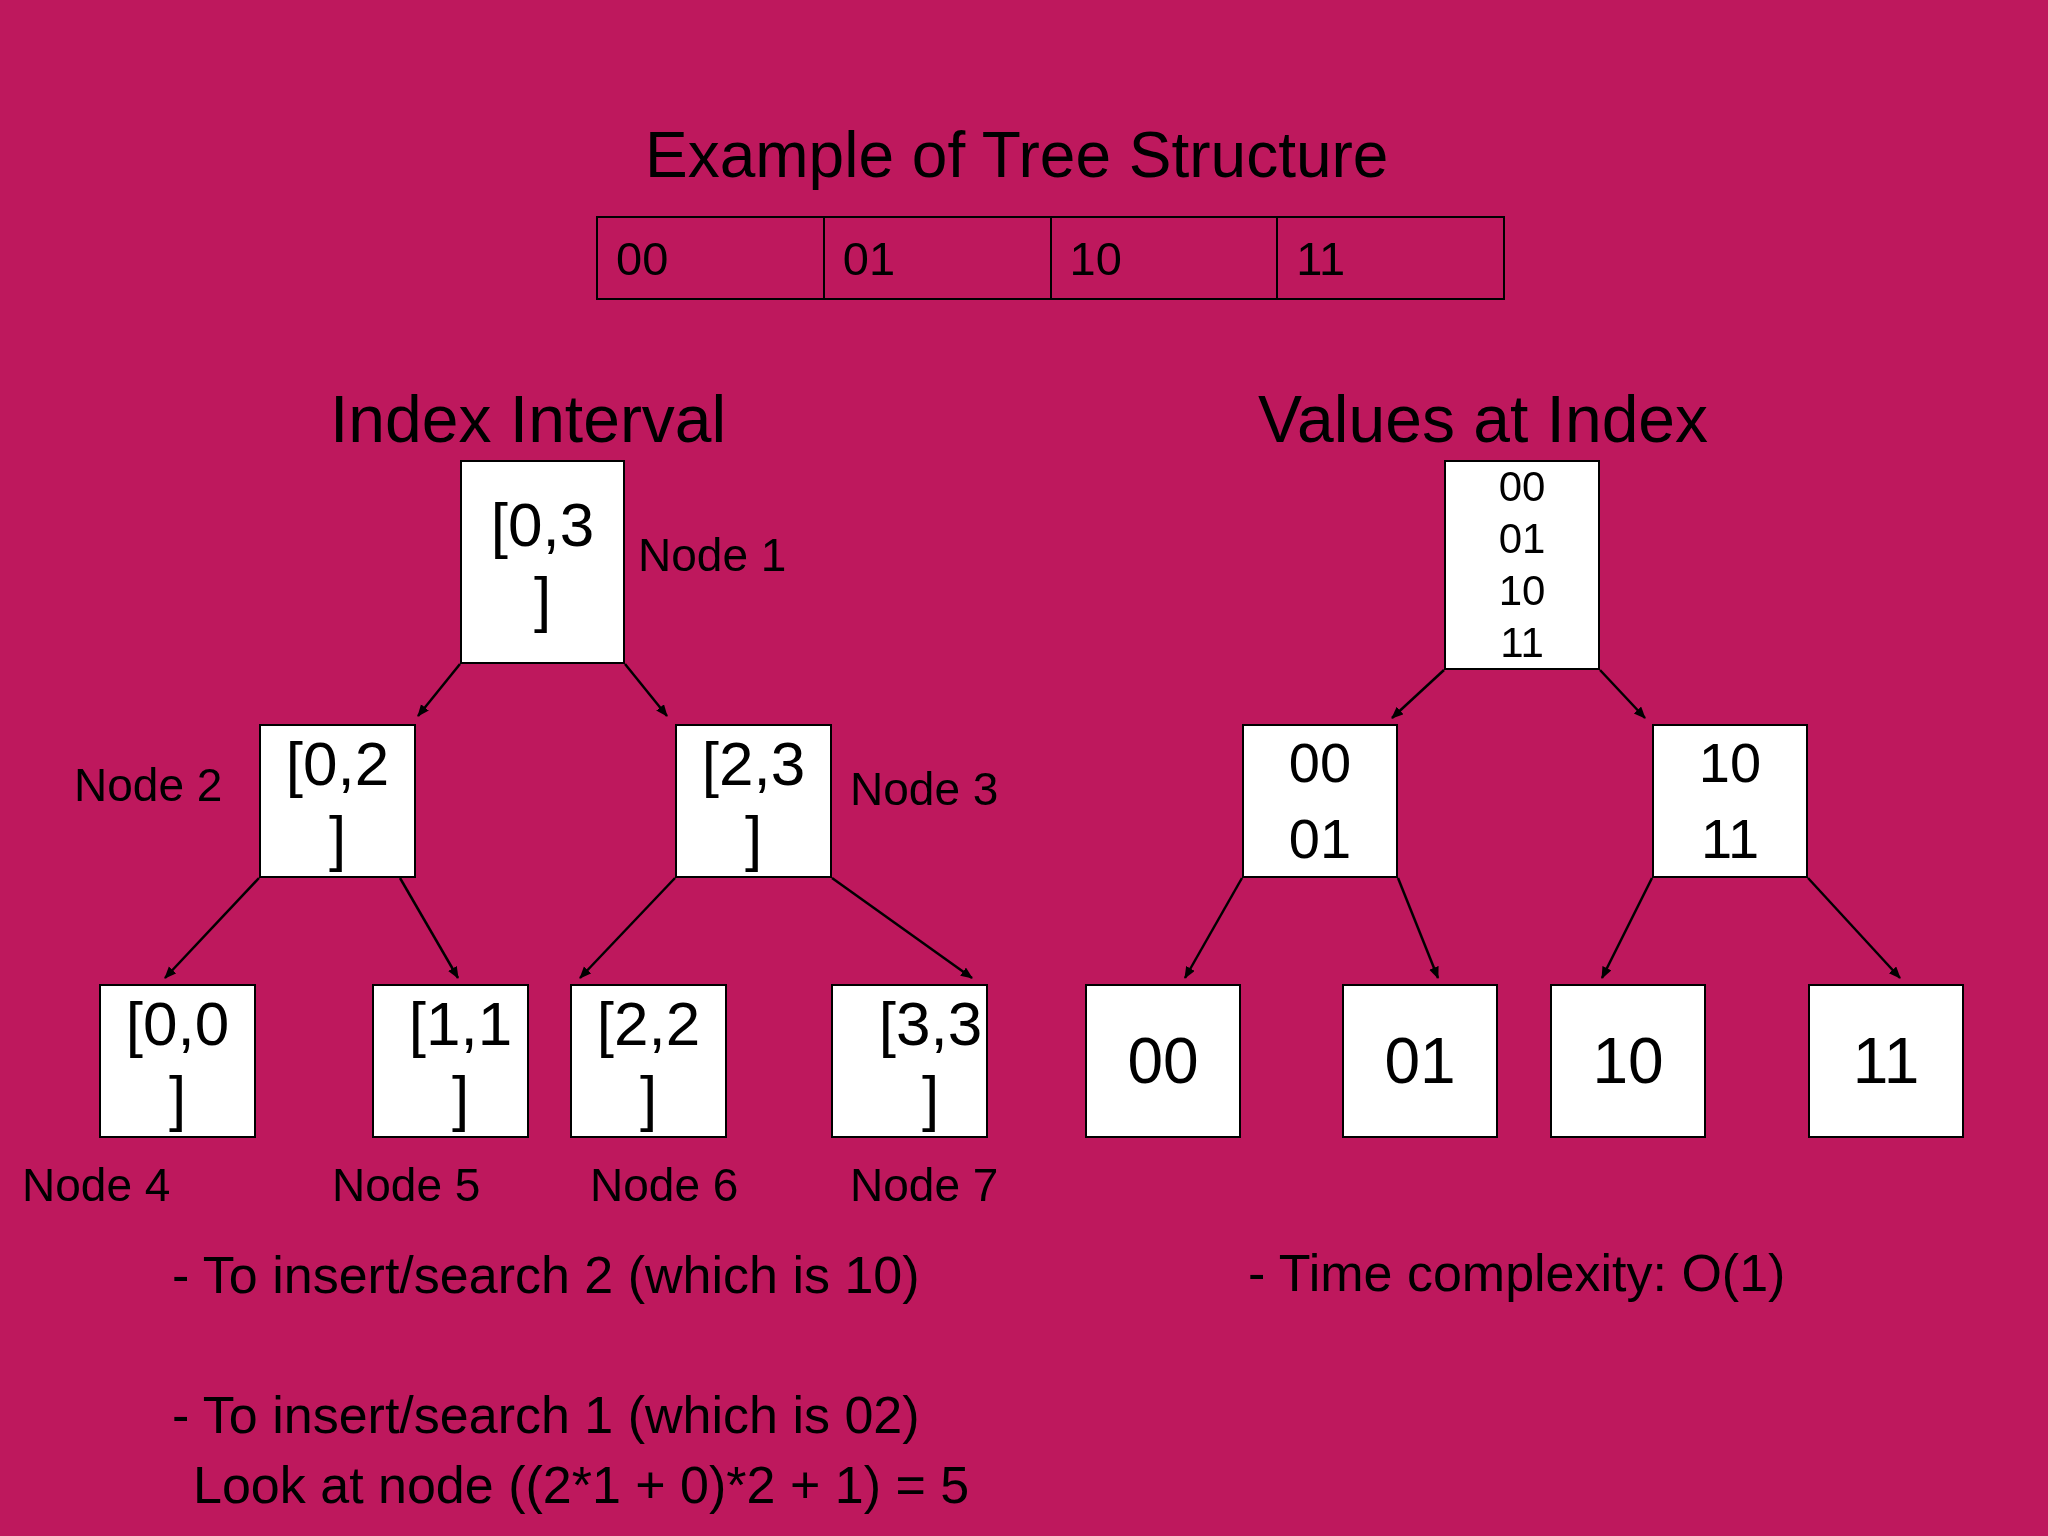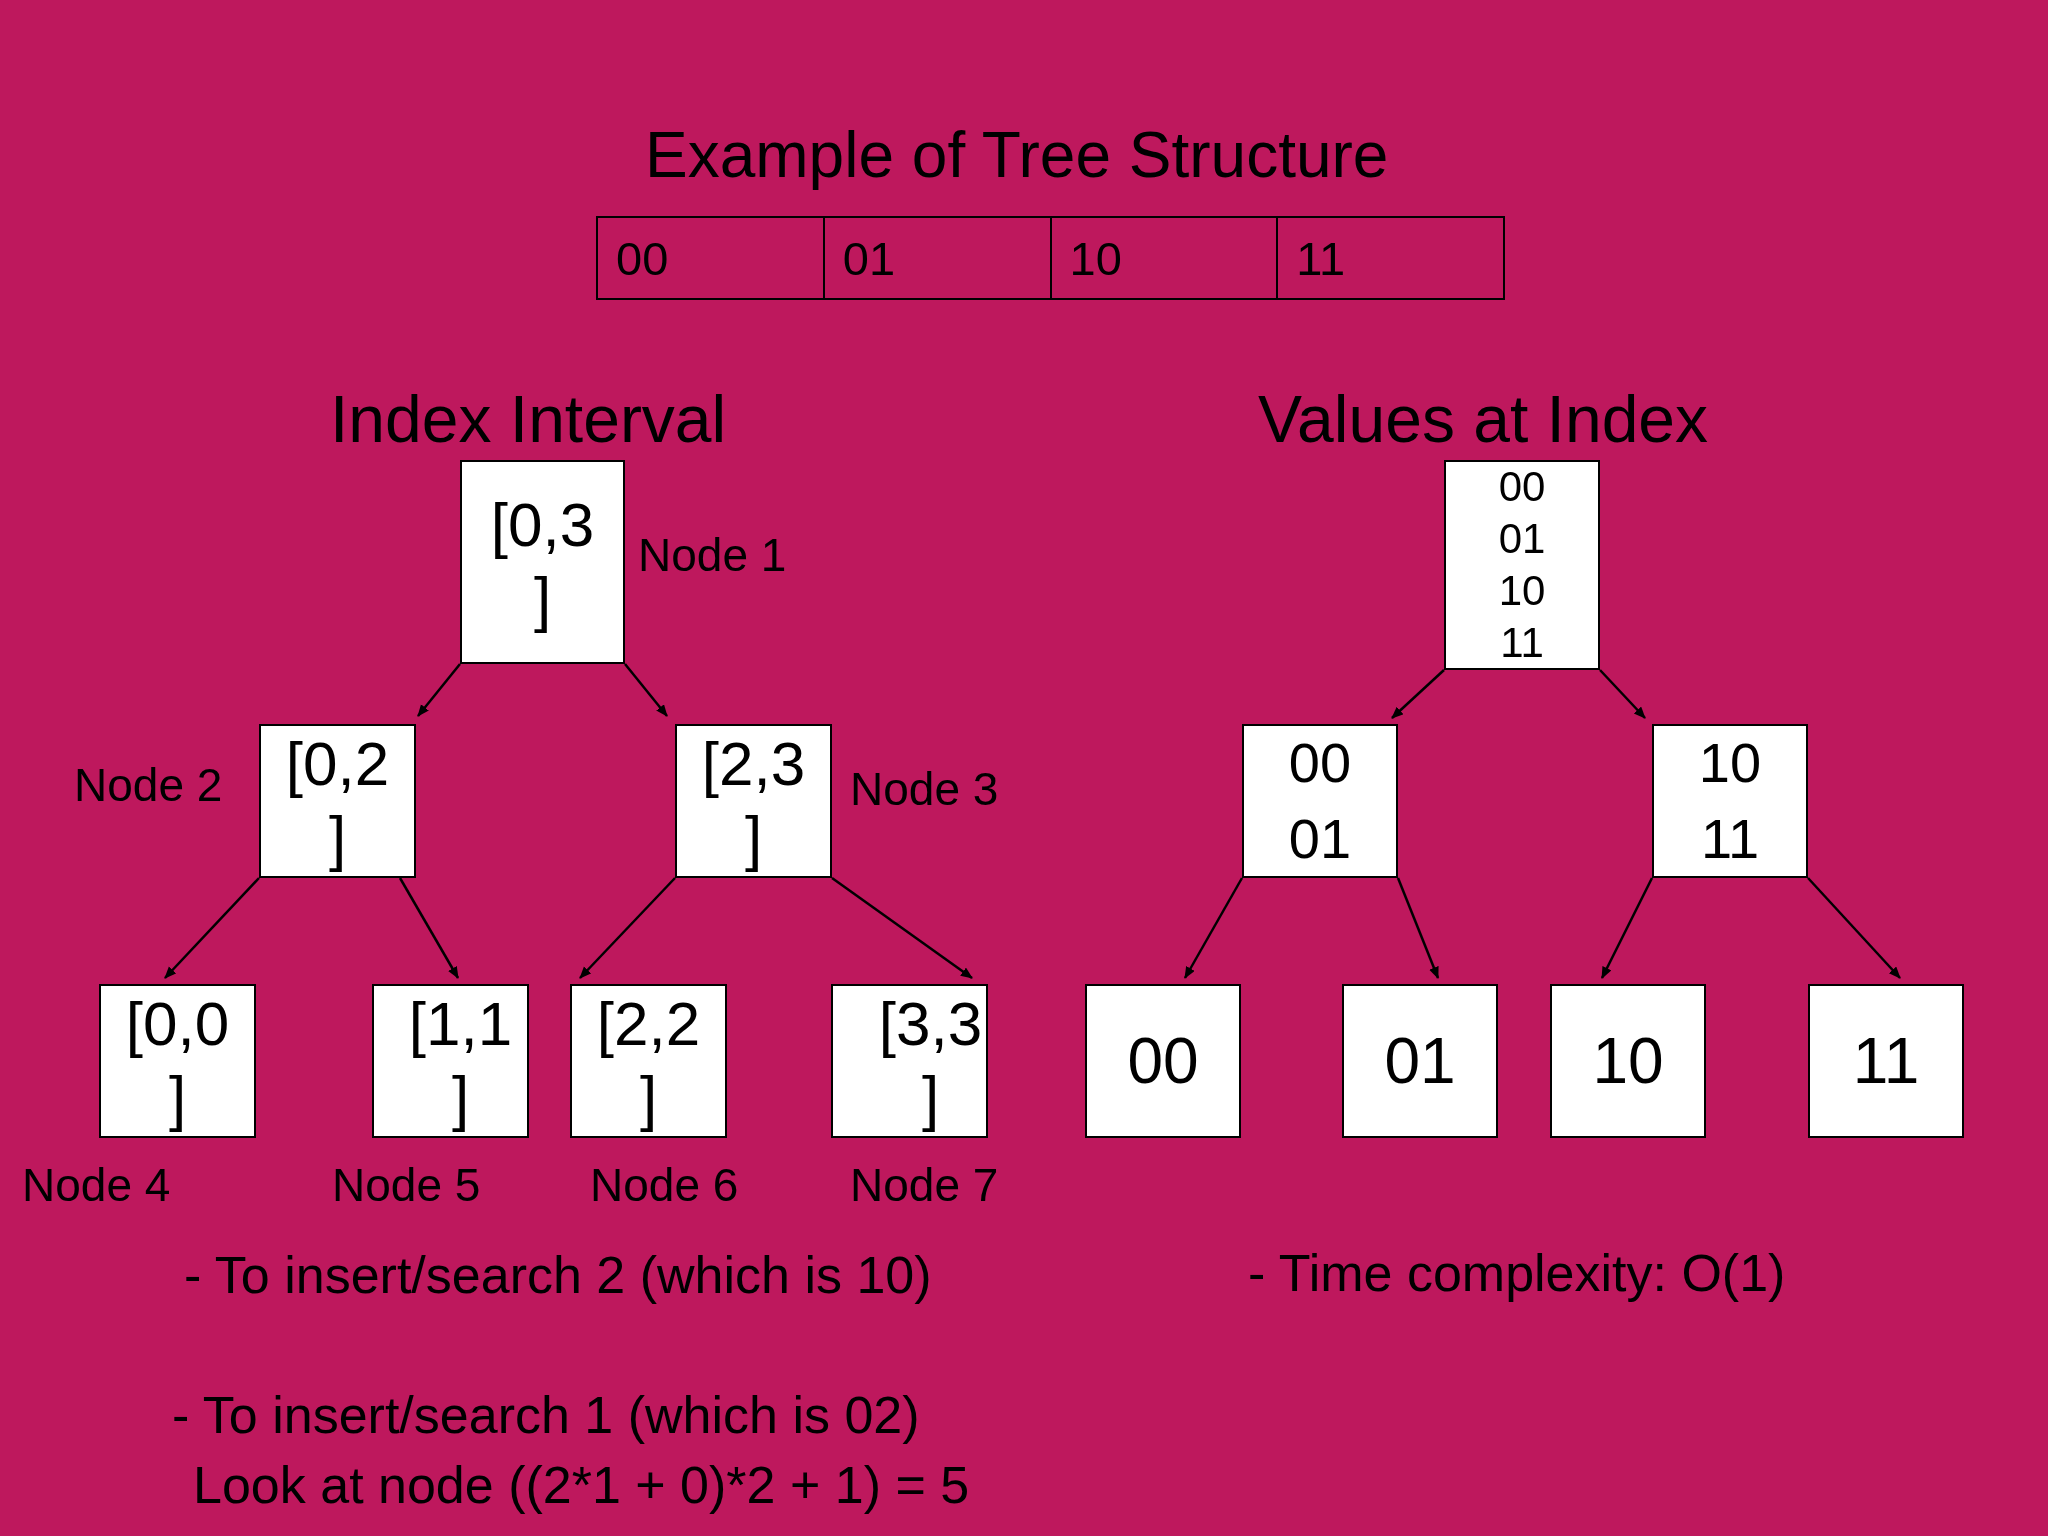--- a/index.html
+++ b/index.html
@@ -90,21 +90,21 @@
   .lbl-n3 { left: 850px; top: 762px; }
   .lbl-n4 { left: 22px;  top: 1158px; }
   .lbl-n5 { left: 332px; top: 1158px; }
   .lbl-n6 { left: 590px; top: 1158px; }
   .lbl-n7 { left: 850px; top: 1158px; }
 
   .note {
     font-size: 52px;
     white-space: nowrap;
   }
-  .nl-1 { left: 184px;  top: 1245px; }
+  .nl-1 { left: 172px;  top: 1245px; }
   .nl-2 { left: 212px;  top: 1315px; }
   .nl-3 { left: 172px;  top: 1385px; }
   .nl-4 { left: 193px;  top: 1455px; }
   .nr-1 { left: 1248px; top: 1243px; }
   .nr-2 { left: 1248px; top: 1307px; }
 
   svg.edges {
     position: absolute;
     left: 0; top: 0;
     width: 2048px; height: 1536px;

